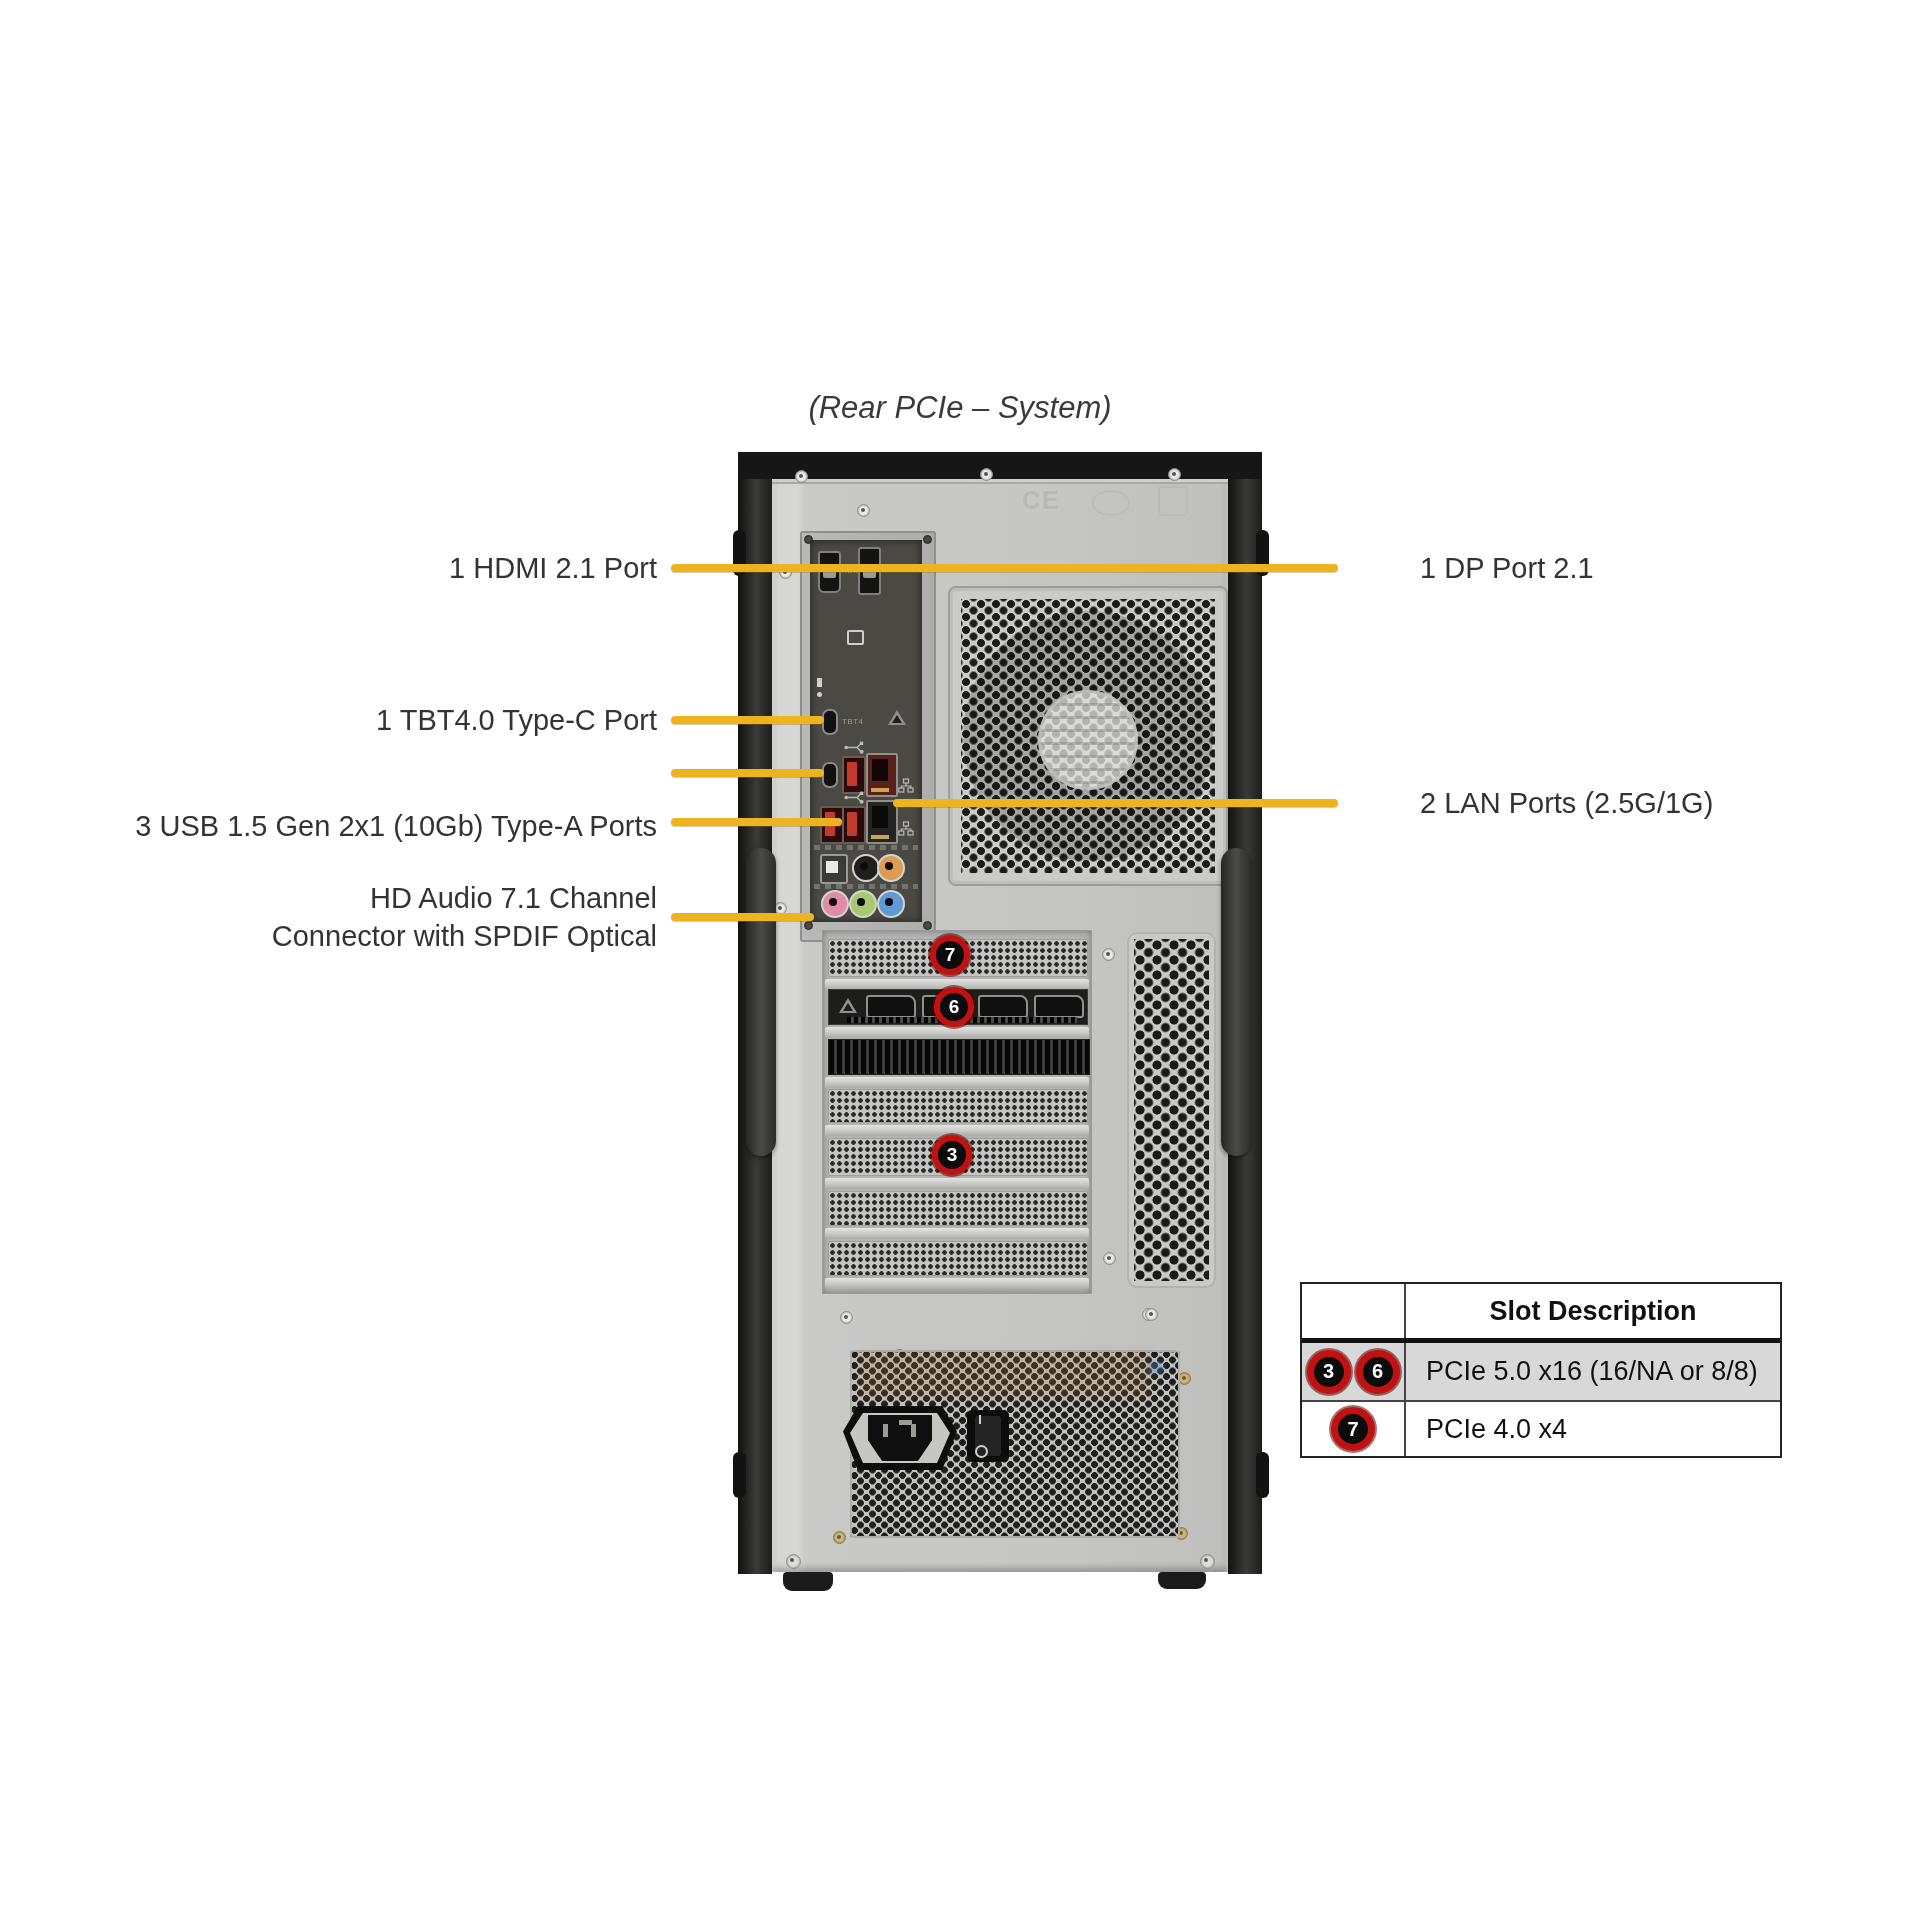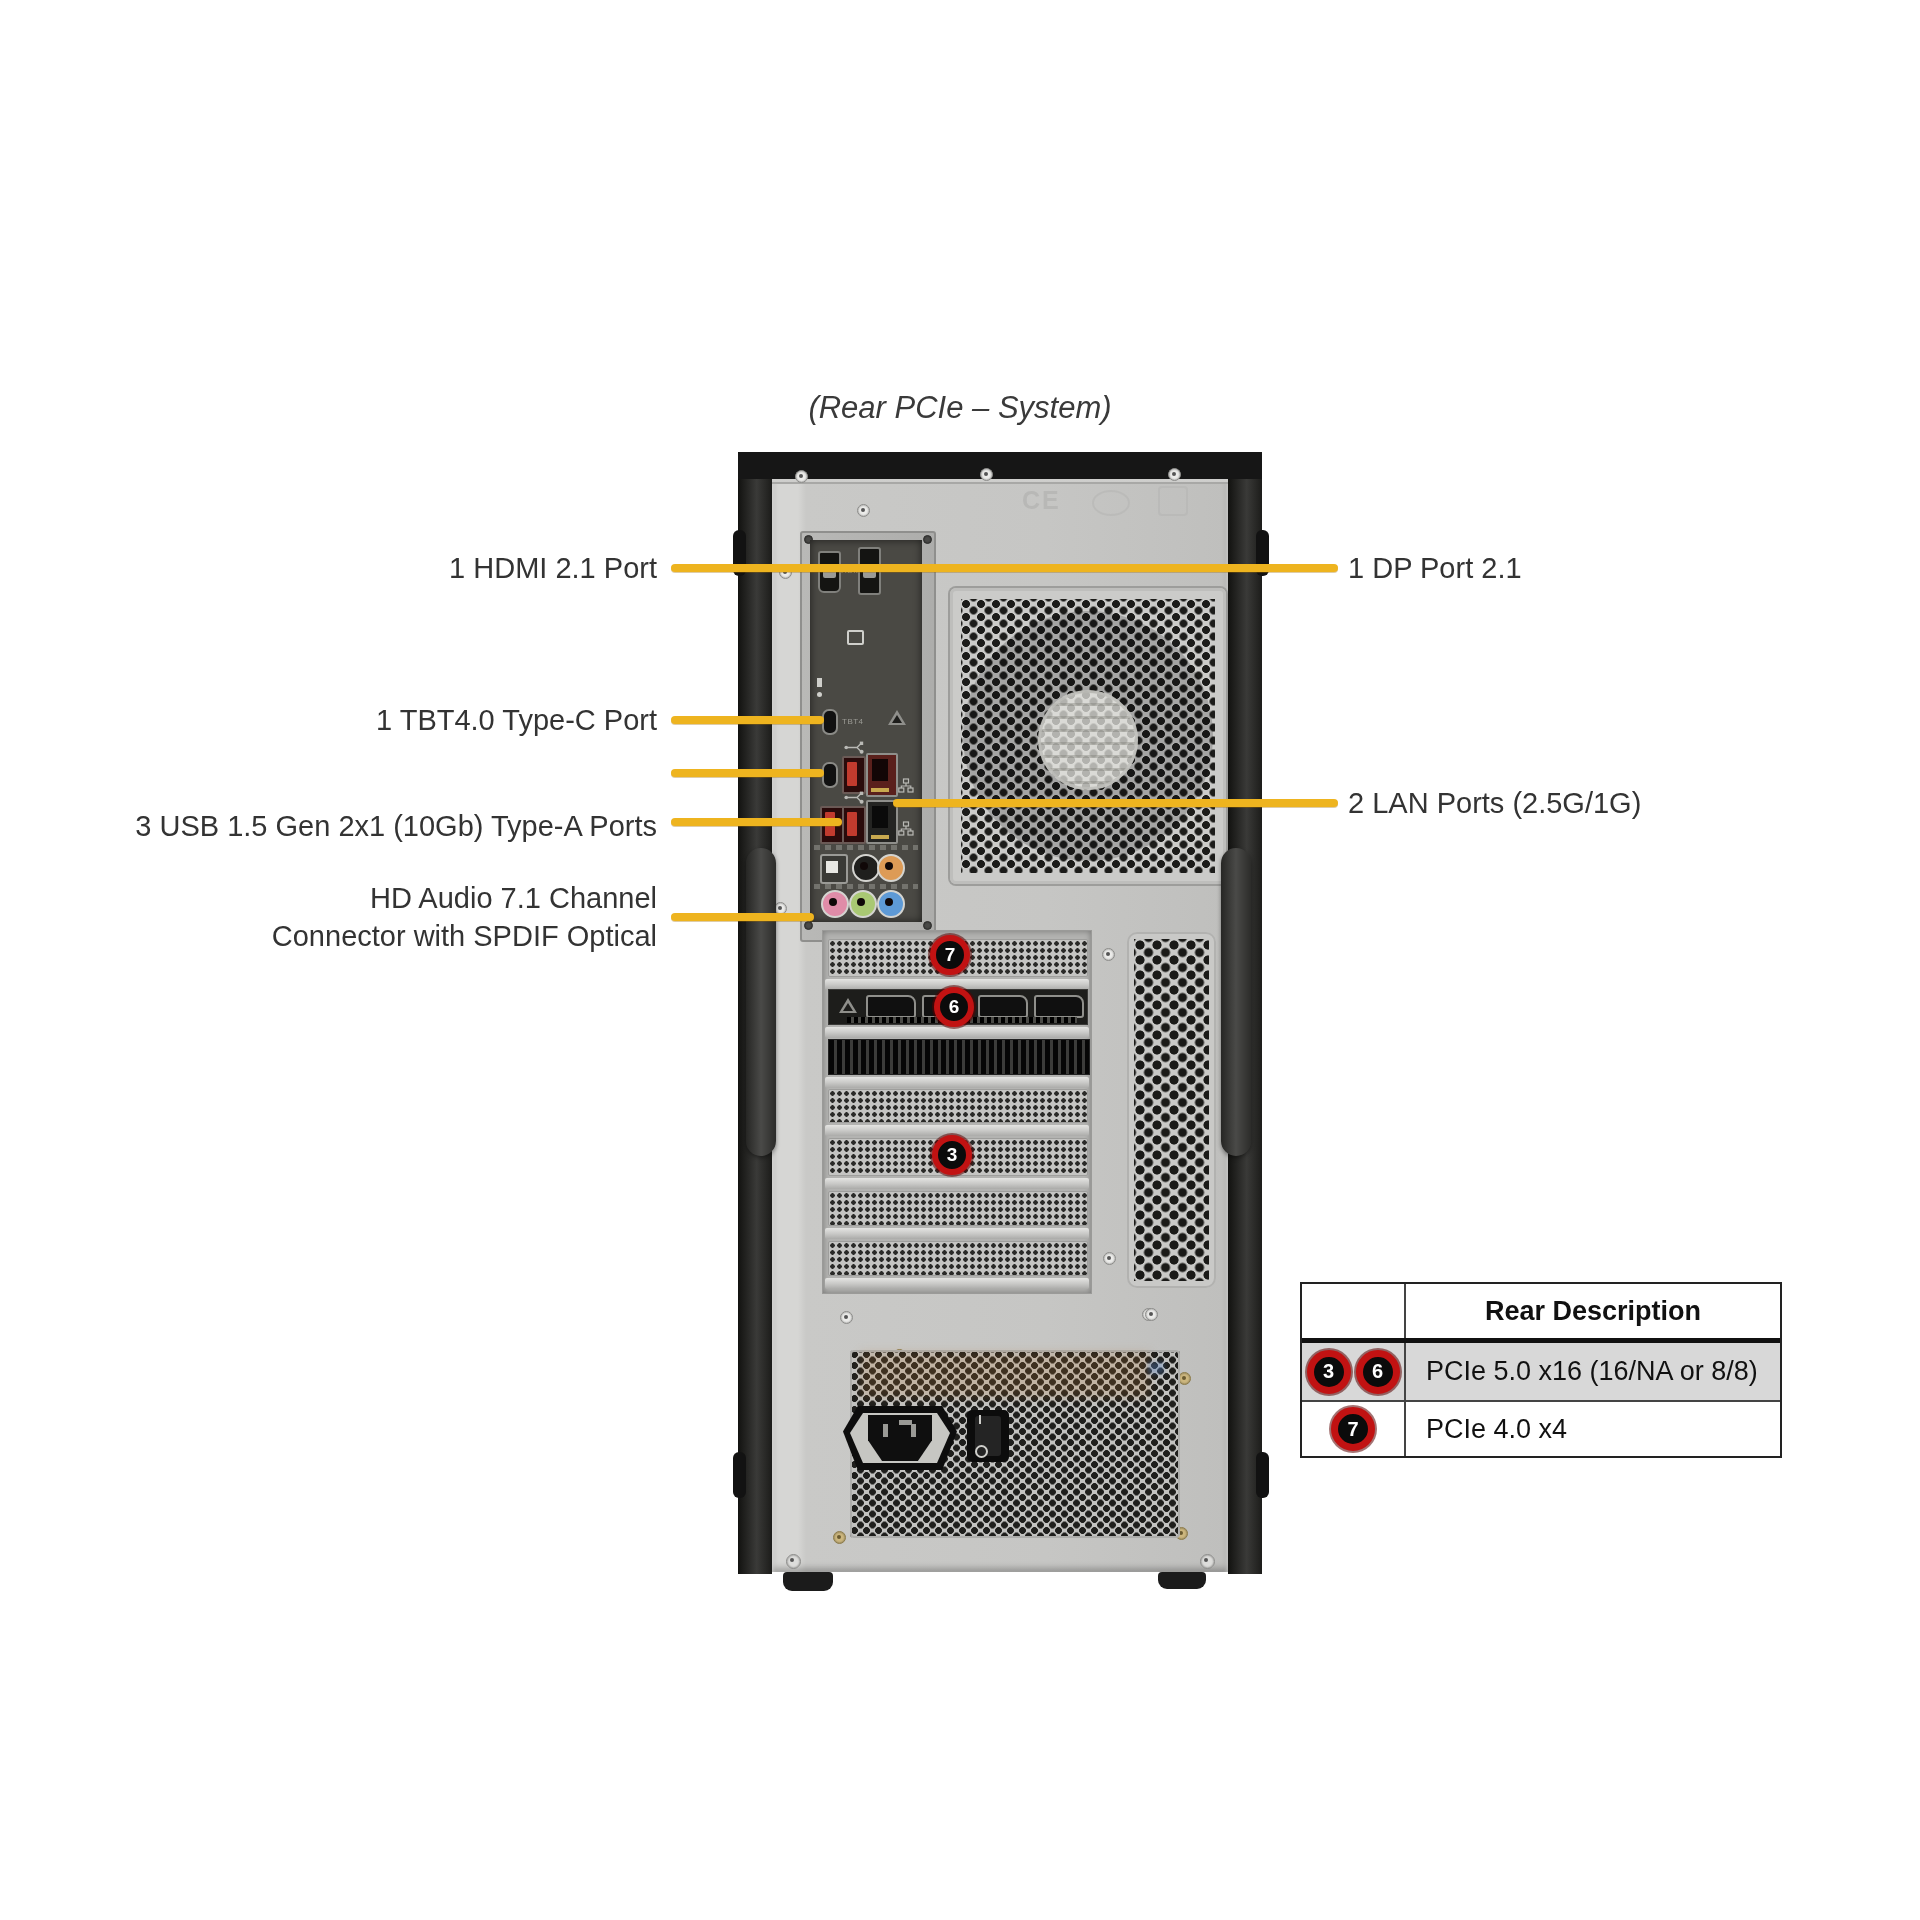--- a/index.html
+++ b/index.html
@@ -4,21 +4,21 @@
 <style>
   html,body{margin:0;padding:0;background:#fff;}
   #canvas{position:relative;width:1920px;height:1920px;background:#fff;overflow:hidden;
           font-family:"Liberation Sans",sans-serif;color:#353535;}
 
   
   .title{position:absolute;left:700px;top:390px;width:520px;text-align:center;
          font-style:italic;font-size:31px;color:#3a3a3a;}
   .lbl{position:absolute;font-size:29px;color:#333;white-space:nowrap;line-height:38px;height:38px;}
   .lbl.left{right:1263px;text-align:right;}
-  .lbl.right{left:1348px;text-align:center;}
+  .lbl.right{left:1420px;text-align:center;}
   .lbl2{position:absolute;right:1263px;text-align:right;font-size:29px;color:#333;line-height:38px;}
 
   
   .leader{position:absolute;height:8px;background:#EEB41F;border-radius:4px;box-shadow:0 1px 0 rgba(160,110,0,.35);}
 
   
   .rail{position:absolute;top:452px;height:1122px;width:34px;
         background:linear-gradient(90deg,#121210,#3a3a38 55%,#1c1c1a);}
   .topcap{position:absolute;left:738px;top:452px;width:524px;height:27px;background:#161616;border-radius:3px 3px 0 0;}
   .backpanel{position:absolute;left:772px;top:456px;width:456px;height:1116px;
@@ -343,21 +343,21 @@
   <div class="lbl right" style="top:549px;">1 DP Port 2.1</div>
   <div class="lbl right" style="top:784px;">2 LAN Ports (2.5G/1G)</div>
 
   <div class="badge" style="left:930px;top:935px;">7</div>
   <div class="badge" style="left:934px;top:987px;">6</div>
   <div class="badge" style="left:932px;top:1135px;">3</div>
 
   <div class="slot-table">
     <div class="trow thead">
       <div class="tc1"></div>
-      <div class="tc2">Rear Description</div>
+      <div class="tc2">Slot Description</div>
     </div>
     <div class="trow r1">
       <div class="tc1">
         <div class="badge tbl intable">3</div>
         <div class="badge tbl intable">6</div>
       </div>
       <div class="tc2">
         <span class="desc">PCIe 5.0 x16 (16/NA or 8/8)</span>
       </div>
     </div>

